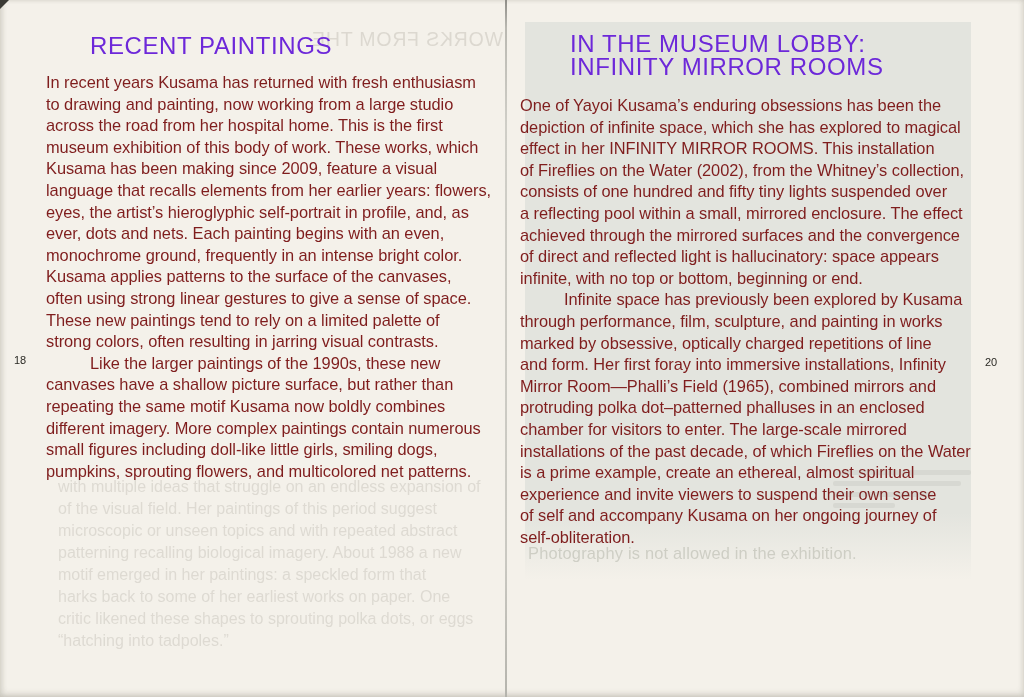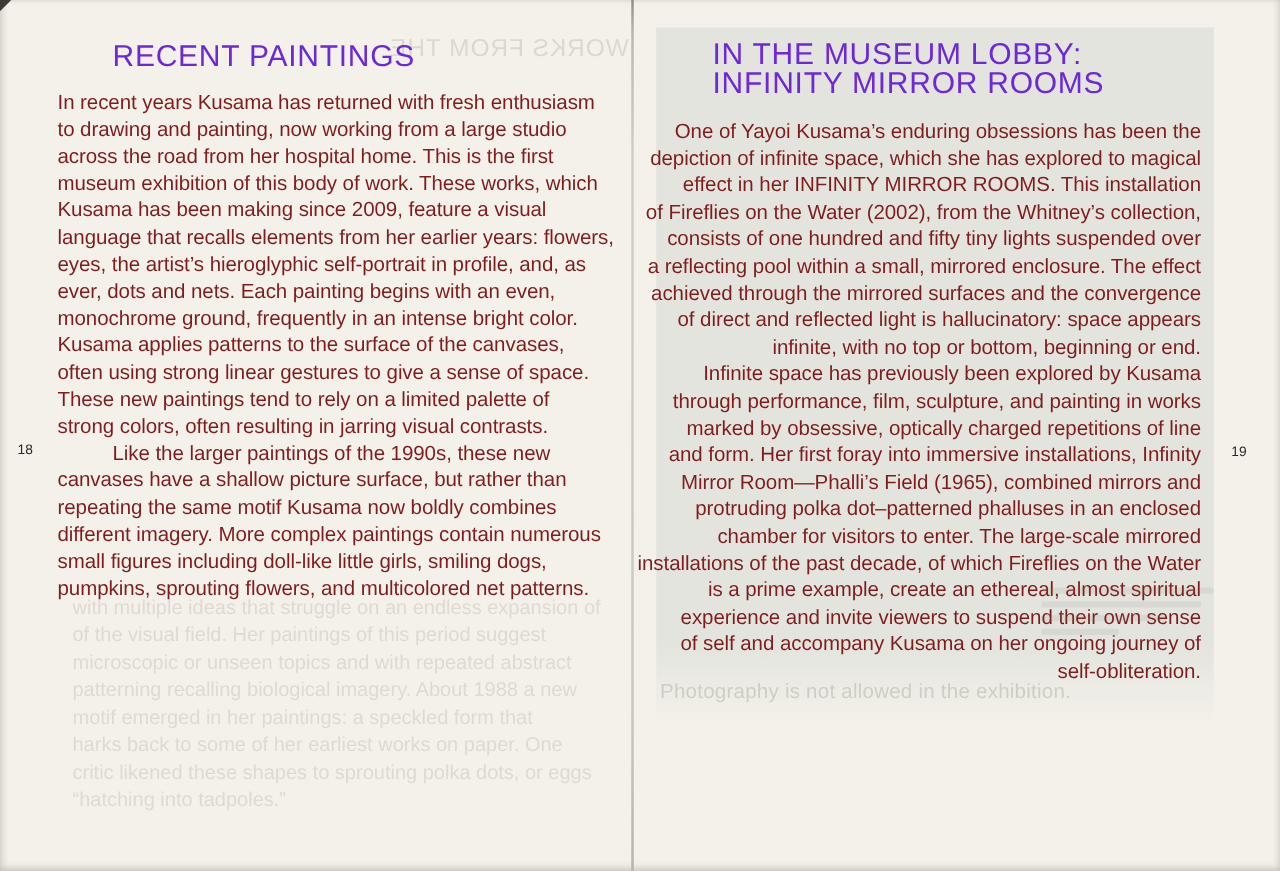--- a/index.html
+++ b/index.html
@@ -33,21 +33,21 @@
     margin:0;position:absolute;
     font-size:24px;font-weight:400;letter-spacing:.6px;
     color:#6d28d9;line-height:23px;white-space:pre;
   }
   .page.left h1.title{left:90px;top:34px;}
   .page.right h1.title{left:62px;top:32px;}
 
   .body-text{position:absolute;font-size:16.4px;line-height:21.6px;
     color:#7f1d1d;letter-spacing:-.05px;white-space:pre;}
   .page.left .body-text{left:46px;top:72px;}
-  .page.right .body-text{left:2px;top:95px;text-align:right;}
+  .page.right .body-text{left:12px;top:95px;}
   .body-text .line{height:21.6px;}
   .body-text .line.indent{padding-left:44px;}
   .body-text .it{}
 
   .pagenum{
     position:absolute;font-size:11px;color:#2b2a25;
   }
   .page.left .pagenum{left:14px;top:354px;}
   .page.right .pagenum{left:477px;top:356px;}
 
@@ -100,21 +100,21 @@
   <div class="gutter"></div>
 
   <div class="page right">
     <div class="gray-panel"></div>
 
     <h1 class="title"><span>IN THE MUSEUM LOBBY:</span>
 <span>INFINITY MIRROR ROOMS</span></h1>
 
     <div class="body-text"><div class="line"><span>One of Yayoi Kusama’s enduring obsessions has been the</span></div><div class="line"><span>depiction of infinite space, which she has explored to magical</span></div><div class="line"><span>effect in her INFINITY MIRROR ROOMS. This installation</span></div><div class="line"><span>of </span><span class="it">Fireflies on the Water</span><span> (2002), from the Whitney’s collection,</span></div><div class="line"><span>consists of one hundred and fifty tiny lights suspended over</span></div><div class="line"><span>a reflecting pool within a small, mirrored enclosure. The effect</span></div><div class="line"><span>achieved through the mirrored surfaces and the convergence</span></div><div class="line"><span>of direct and reflected light is hallucinatory: space appears</span></div><div class="line"><span>infinite, with no top or bottom, beginning or end.</span></div><div class="line indent"><span>Infinite space has previously been explored by Kusama</span></div><div class="line"><span>through performance, film, sculpture, and painting in works</span></div><div class="line"><span>marked by obsessive, optically charged repetitions of line</span></div><div class="line"><span>and form. Her first foray into immersive installations, </span><span class="it">Infinity</span></div><div class="line"><span class="it">Mirror Room—Phalli’s Field</span><span> (1965), combined mirrors and</span></div><div class="line"><span>protruding polka dot–patterned phalluses in an enclosed</span></div><div class="line"><span>chamber for visitors to enter. The large-scale mirrored</span></div><div class="line"><span>installations of the past decade, of which </span><span class="it">Fireflies on the Water</span></div><div class="line"><span>is a prime example, create an ethereal, almost spiritual</span></div><div class="line"><span>experience and invite viewers to suspend their own sense</span></div><div class="line"><span>of self and accompany Kusama on her ongoing journey of</span></div><div class="line"><span>self-obliteration.</span></div></div>
 
-    <div class="pagenum">19</div>
+    <div class="pagenum">20</div>
 
     <div class="ghost-note">Photography is not allowed in the exhibition.</div>
 
     <div class="ghost-smudges">
       <div class="bar" style="width:138px"></div>
       <div class="bar" style="width:128px"></div>
       <div class="bar" style="width:100px"></div>
       <div class="bar" style="width:62px"></div>
     </div>
   </div>

